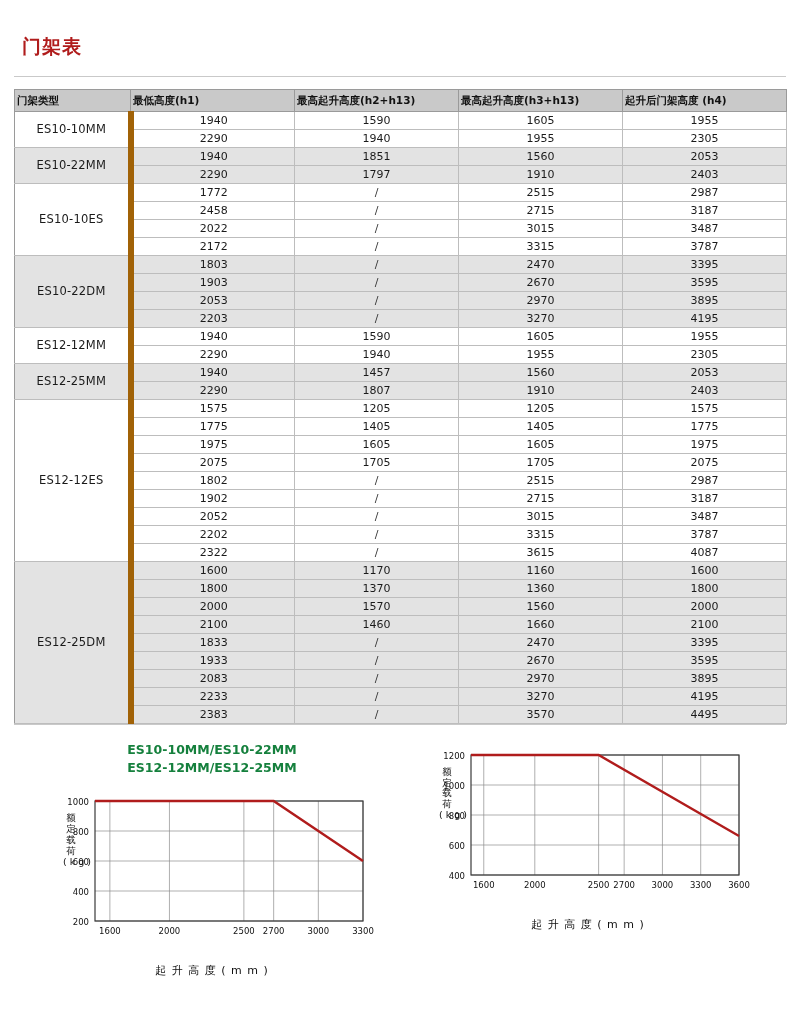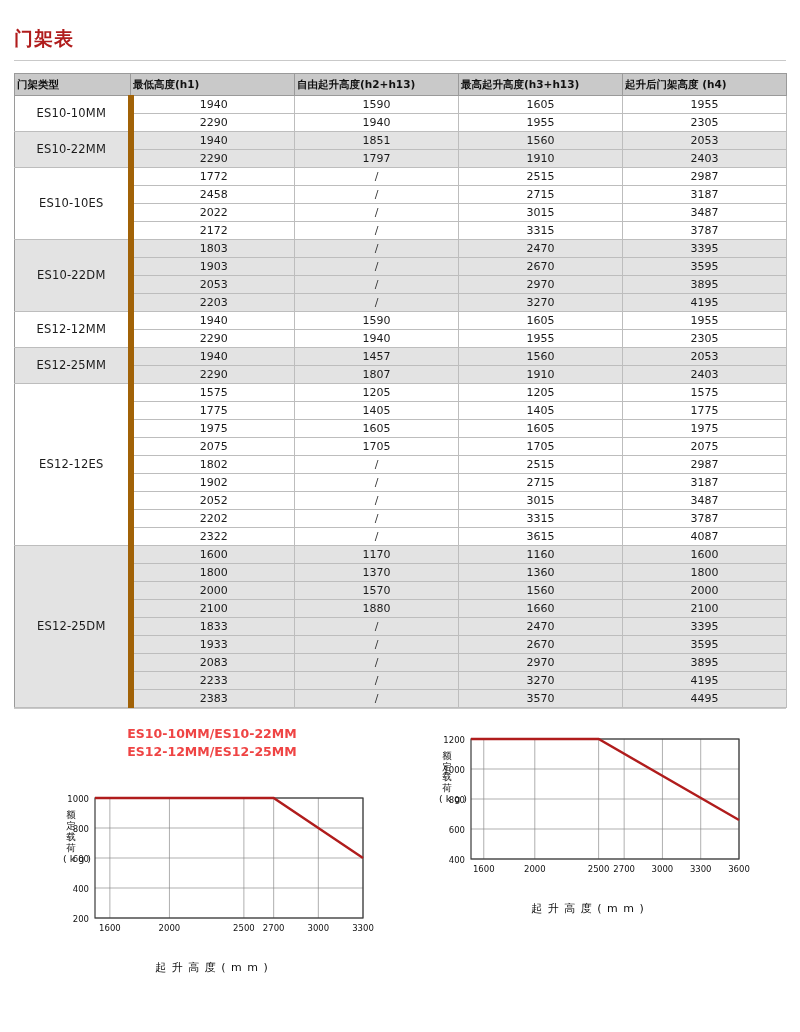--- a/index.html
+++ b/index.html
@@ -12,21 +12,21 @@
     color: #1a1a1a;
     position: relative;
   }
   .page { padding: 0 14px; }
 
   
   .section-title {
     font-size: 19px;
     font-weight: bold;
     color: #b01c1c;
-    margin: 0;
+    margin: 8px;
     padding: 26px 0 8px 0;
     letter-spacing: 1px;
   }
   .title-rule {
     height: 1px;
     background: #c9c9c9;
     margin-bottom: 12px;
   }
 
   
@@ -81,22 +81,22 @@
     width: 380px;
     display: flex;
     flex-direction: column;
     align-items: center;
   }
   .chart-heading {
     text-align: center;
     font-size: 12.5px;
     font-weight: bold;
     line-height: 1.45;
-    margin-bottom: 23px;
-    color: #ef4444;
+    margin-bottom: 10px;
+    color: #15803d;
   }
   .chart-area {
     position: relative;
     width: 330px;
     height: 170px;
   }
   .chart-svg { display: block; }
   .ylabel {
     position: absolute;
     left: 16px;
@@ -130,21 +130,21 @@
       <col class="c0">
         <col class="c1">
         <col class="c2">
         <col class="c3">
         <col class="c4">
     </colgroup>
     <thead>
       <tr>
         <th>门架类型</th>
         <th>最低高度(h1)</th>
-        <th>自由起升高度(h2+h13)</th>
+        <th>最高起升高度(h2+h13)</th>
         <th>最高起升高度(h3+h13)</th>
         <th>起升后门架高度 (h4)</th>
       </tr>
     </thead>
     <tbody id="mast-body">
         <tr class="grp-plain">
           <td class="name" rowspan="2">ES10-10MM</td>
           <td>1940</td>
           <td>1590</td>
           <td>1605</td>
@@ -314,21 +314,21 @@
           <td>1800</td>
         </tr>
         <tr class="grp-shade">
           <td>2000</td>
           <td>1570</td>
           <td>1560</td>
           <td>2000</td>
         </tr>
         <tr class="grp-shade">
           <td>2100</td>
-          <td>1880</td>
+          <td>1460</td>
           <td>1660</td>
           <td>2100</td>
         </tr>
         <tr class="grp-shade">
           <td>1833</td>
           <td class="slash">/</td>
           <td>2470</td>
           <td>3395</td>
         </tr>
         <tr class="grp-shade">

